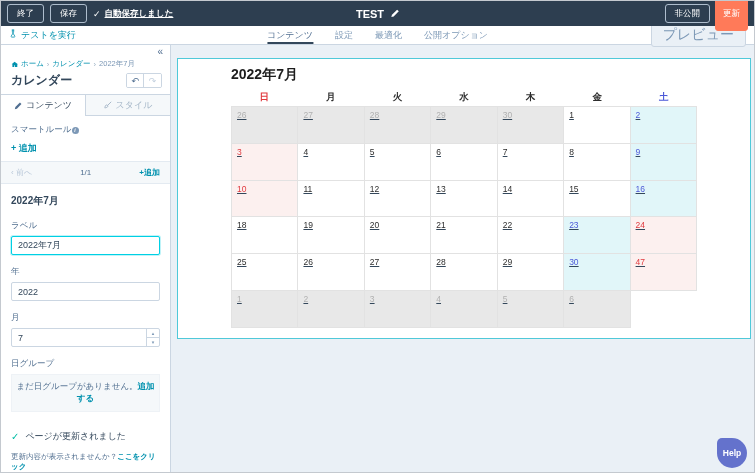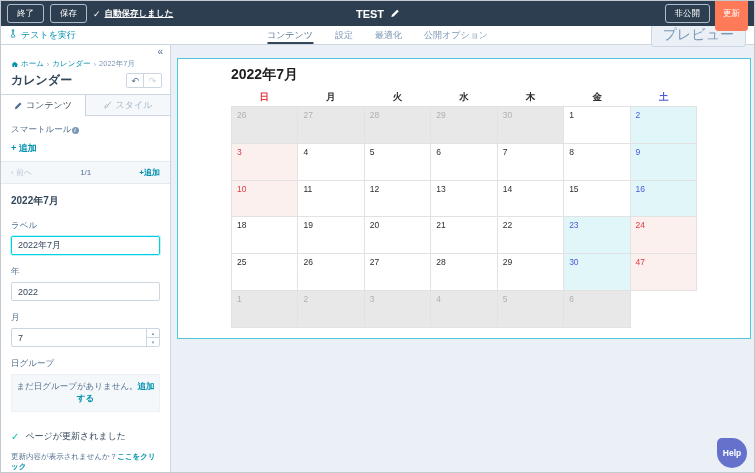--- a/index.html
+++ b/index.html
@@ -127,21 +127,21 @@
     background:#fff; border:1px solid #4fc9d9; cursor:pointer;
   }
   .cal { width:466px; margin:0 auto; padding-top:7px; }
   .cal-title { font-size:14px; font-weight:bold; color:#1d1d1d; margin-bottom:4px; }
   .cal-head { display:grid; grid-template-columns:repeat(7,1fr); height:18px; }
   .cal-head .wd-lbl { display:flex; align-items:center; justify-content:center; font-size:9.5px; font-weight:bold; color:#2d2d2d; }
   .cal-head .wd-lbl.sun { color:#e0393e; }
   .cal-head .wd-lbl.sat { color:#4c59d8; }
   .cal-grid {
     display:grid; grid-template-columns:repeat(7,1fr); grid-auto-rows:36.8px;
-    border-top:1px solid #e2e2e2; border-left:1px solid #e2e2e2;
+    border-top:1px solid #e2e2e2; border-left:1px solid #e2e2e2;text-decoration:underline;
   }
   .cal-cell {
     border-right:1px solid #e2e2e2; border-bottom:1px solid #e2e2e2;
     font-size:8.5px; padding:3px 0 0 5px; background:#fff; color:#2d2d2d;
   }
   .cal-cell.sun { background:#fcf0ef; color:#e0393e; }
   .cal-cell.sat { background:#e1f6f9; color:#4c59d8; }
   .cal-cell.out { background:#e8e8e8; color:#b0b0b0; }
 
   

